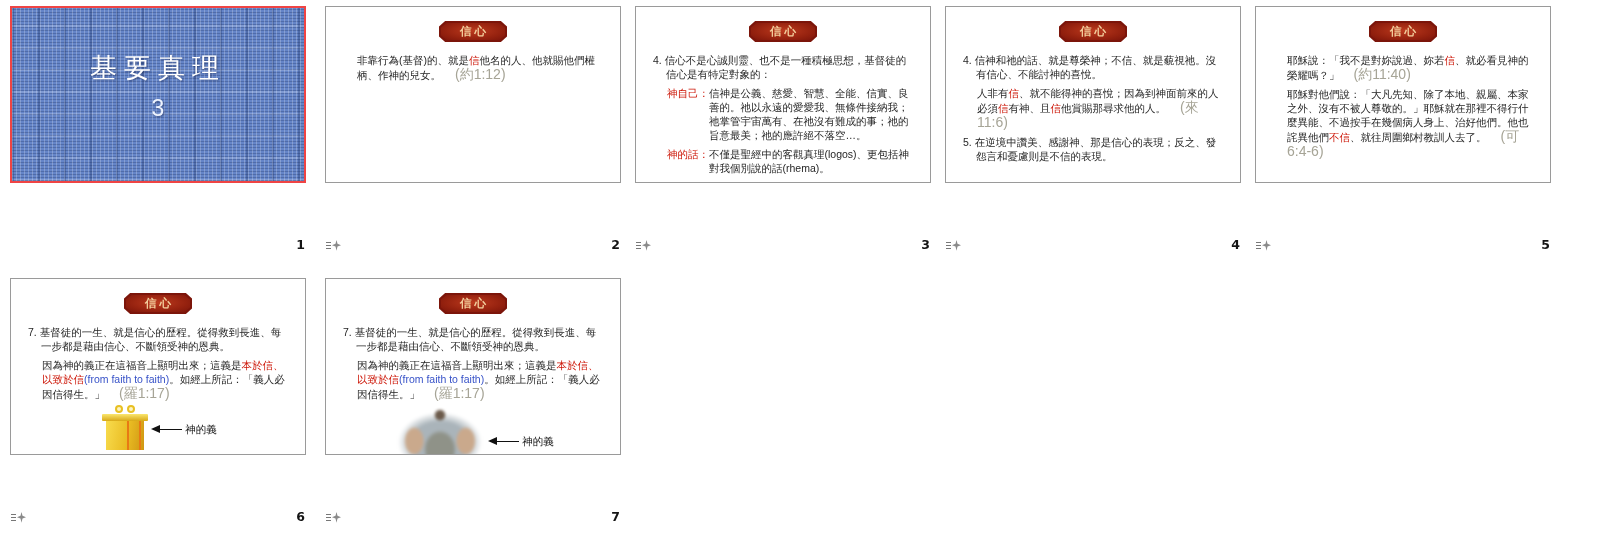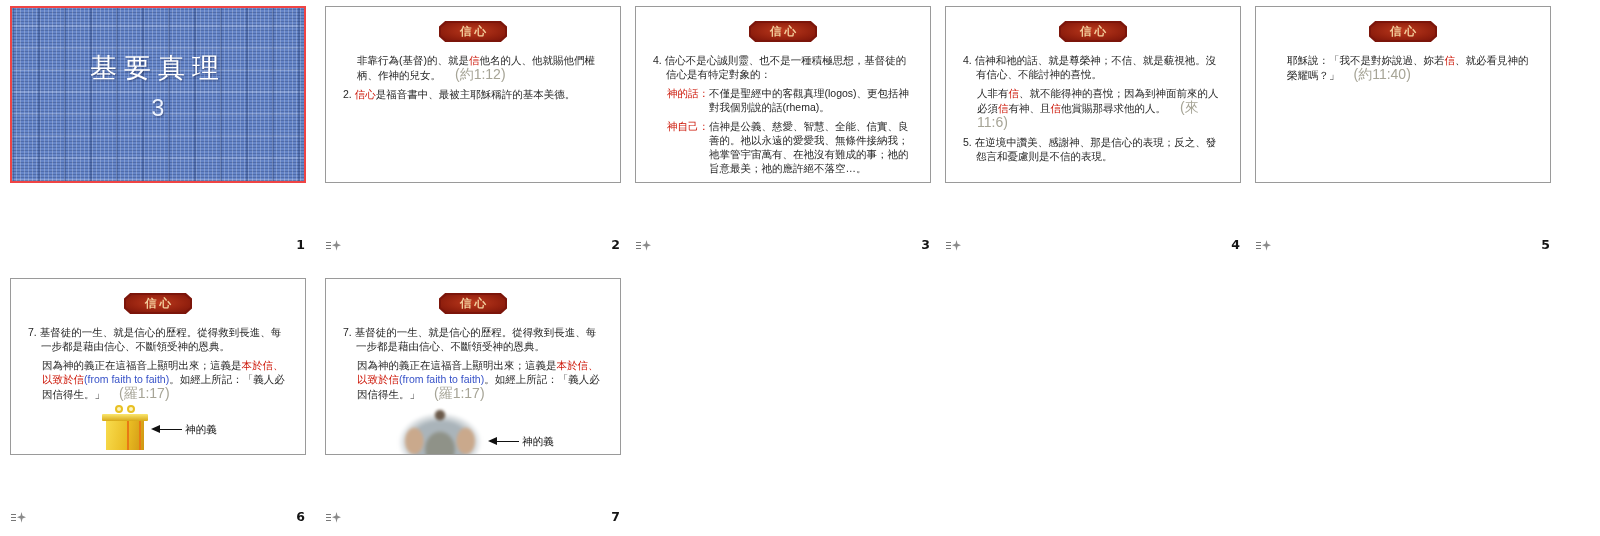--- a/index.html
+++ b/index.html
@@ -83,48 +83,47 @@
       </div>
       <span class="slide-num">1</span>
     </div>
     <div class="cell" style="left: 325px; top: 6px;">
       <div class="thumb">
         <div class="banner">
           <span class="banner-text">信心</span>
         </div>
         <div class="content">
           <div class="blk quote"><span class="run">非靠行為(基督)的、就是</span><span class="run run-red">信</span><span class="run">他名的人、他就賜他們權柄、作神的兒女。</span><span class="run run-ref">(約1:12)</span></div>
-          <div class="blk item"><span class="run">2. </span><span class="run run-red">信心</span><span class="run">是福音書中、最被主耶穌稱許的基本美德。</span></div>
         </div>
       </div>
       <span class="anim-icon"><svg width="15" height="13" viewBox="0 0 15 13">
           <g stroke="#777" stroke-width="1">
             <line x1="0" y1="3.5" x2="5" y2="3.5"></line>
             <line x1="0" y1="6.5" x2="5" y2="6.5"></line>
             <line x1="0" y1="9.5" x2="5" y2="9.5"></line>
           </g>
           <path d="M10.5 1 L11.5 4.7 L15 6.2 L11.5 7.5 L10.5 11.8 L9.5 7.5 L6 6.2 L9.5 4.7 Z" fill="#8a8a8a"></path>
         </svg></span>
       <span class="slide-num">2</span>
     </div>
     <div class="cell" style="left: 635px; top: 6px;">
       <div class="thumb">
         <div class="banner">
           <span class="banner-text">信心</span>
         </div>
         <div class="content">
           <div class="blk item"><span class="run">4. 信心不是心誠則靈、也不是一種積極思想，基督徒的信心是有特定對象的：</span></div>
+          <div class="blk labeled">
+            <span class="lbl">神自己：</span>
+            <span class="lbl-body"><span class="run">信神是公義、慈愛、智慧、全能、信實、良善的。祂以永遠的愛愛我、無條件接納我；祂掌管宇宙萬有、在祂沒有難成的事；祂的旨意最美；祂的應許絕不落空…。</span></span>
+          </div>
           <div class="blk labeled">
             <span class="lbl">神的話：</span>
             <span class="lbl-body"><span class="run">不僅是聖經中的客觀真理(logos)、更包括神對我個別說的話(rhema)。</span></span>
           </div>
-          <div class="blk labeled">
-            <span class="lbl">神自己：</span>
-            <span class="lbl-body"><span class="run">信神是公義、慈愛、智慧、全能、信實、良善的。祂以永遠的愛愛我、無條件接納我；祂掌管宇宙萬有、在祂沒有難成的事；祂的旨意最美；祂的應許絕不落空…。</span></span>
-          </div>
         </div>
       </div>
       <span class="anim-icon"><svg width="15" height="13" viewBox="0 0 15 13">
           <g stroke="#777" stroke-width="1">
             <line x1="0" y1="3.5" x2="5" y2="3.5"></line>
             <line x1="0" y1="6.5" x2="5" y2="6.5"></line>
             <line x1="0" y1="9.5" x2="5" y2="9.5"></line>
           </g>
           <path d="M10.5 1 L11.5 4.7 L15 6.2 L11.5 7.5 L10.5 11.8 L9.5 7.5 L6 6.2 L9.5 4.7 Z" fill="#8a8a8a"></path>
         </svg></span>
@@ -151,20 +150,21 @@
         </svg></span>
       <span class="slide-num">4</span>
     </div>
     <div class="cell" style="left: 1255px; top: 6px;">
       <div class="thumb">
         <div class="banner">
           <span class="banner-text">信心</span>
         </div>
         <div class="content">
           <div class="blk quote"><span class="run">耶穌說：「我不是對妳說過、妳若</span><span class="run run-red">信</span><span class="run">、就必看見神的榮耀嗎？」</span><span class="run run-ref">(約11:40)</span></div>
+          <div class="blk quote"><span class="run">耶穌對他們說：「大凡先知、除了本地、親屬、本家之外、沒有不被人尊敬的。」耶穌就在那裡不得行什麼異能、不過按手在幾個病人身上、治好他們。他也詫異他們</span><span class="run run-red">不信</span><span class="run">、就往周圍鄉村教訓人去了。</span><span class="run run-ref">(可6:4-6)</span></div>
         </div>
       </div>
       <span class="anim-icon"><svg width="15" height="13" viewBox="0 0 15 13">
           <g stroke="#777" stroke-width="1">
             <line x1="0" y1="3.5" x2="5" y2="3.5"></line>
             <line x1="0" y1="6.5" x2="5" y2="6.5"></line>
             <line x1="0" y1="9.5" x2="5" y2="9.5"></line>
           </g>
           <path d="M10.5 1 L11.5 4.7 L15 6.2 L11.5 7.5 L10.5 11.8 L9.5 7.5 L6 6.2 L9.5 4.7 Z" fill="#8a8a8a"></path>
         </svg></span>

